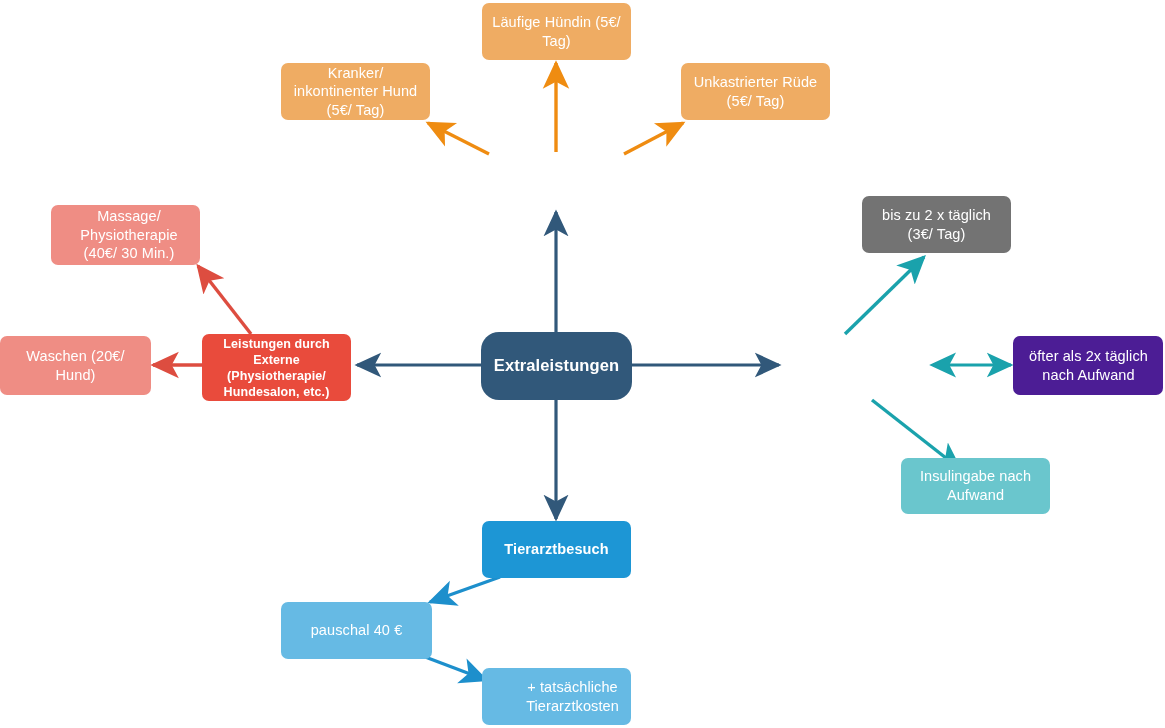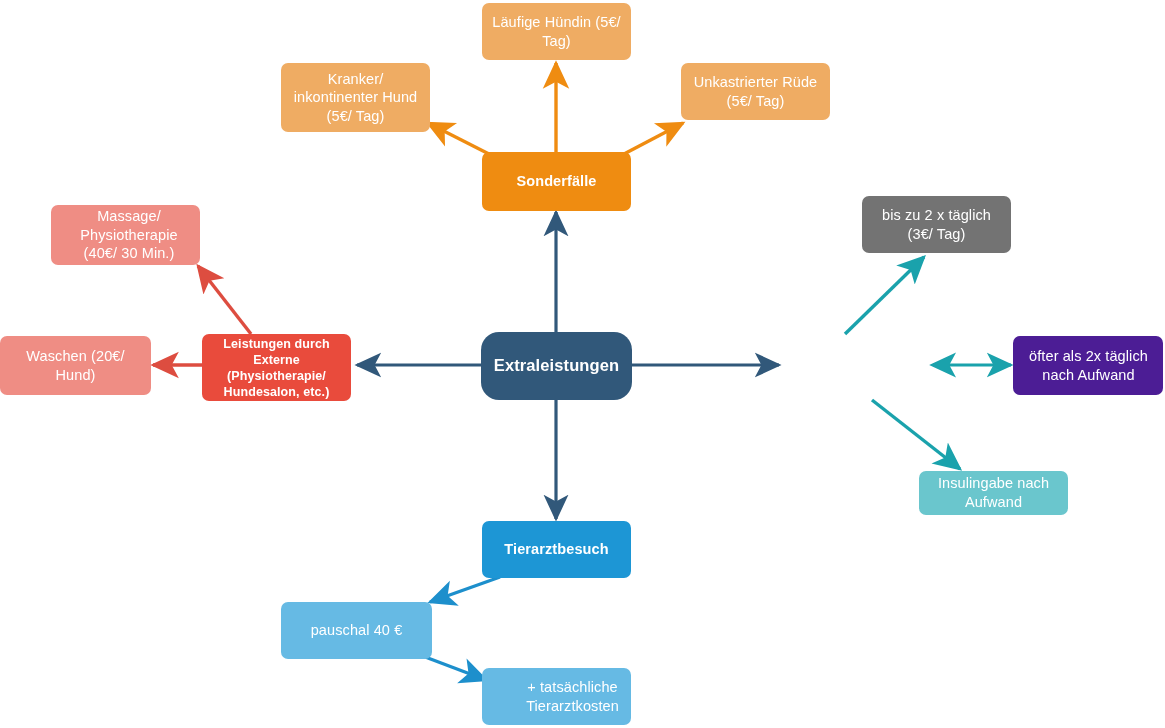--- a/index.html
+++ b/index.html
@@ -108,29 +108,26 @@
     <line x1="872" y1="400" x2="960" y2="469" stroke="#1aa2ac" stroke-width="3.4" marker-end="url(#ah-teal)"></line>
 
     <line x1="500" y1="577" x2="430" y2="602" stroke="#1d8fcc" stroke-width="3.4" marker-end="url(#ah-blue)"></line>
     <line x1="420" y1="655" x2="486" y2="680" stroke="#1d8fcc" stroke-width="3.4" marker-end="url(#ah-blue)"></line>
   </svg>
 
   <div class="node center" style="left:481px; top:332px; width:151px; height:68px; background:#31587a;border-radius:18px;">
     <span class="node-label">Extraleistungen</span>
   </div>
 
-  <div class="node hub" style="left:482px; top:152px; width:149px; height:59px; background:#ef8c11;">
-    <span class="node-label">Sonderfälle</span>
-  </div>
 
   <div class="node leaf" style="left:482px; top:3px; width:149px; height:57px; background:#efac63;">
     <span class="node-label">Läufige Hündin (5€/ Tag)</span>
   </div>
 
-  <div class="node leaf" style="left:281px; top:63px; width:149px; height:69px; background:#efac63;">
+  <div class="node leaf" style="left:281px; top:63px; width:149px; height:57px; background:#efac63;">
     <span class="node-label">Kranker/ inkontinenter Hund (5€/ Tag)</span>
   </div>
 
   <div class="node leaf" style="left:681px; top:63px; width:149px; height:57px; background:#efac63;">
     <span class="node-label">Unkastrierter Rüde (5€/ Tag)</span>
   </div>
 
   <div class="node hub" style="left:202px; top:334px; width:149px; height:67px; background:#e94b3c; font-size:12.5px;">
     <span class="node-label">Leistungen durch Externe (Physiotherapie/ Hundesalon, etc.)</span>
   </div>
@@ -145,21 +142,21 @@
 
 
   <div class="node leaf" style="left:862px; top:196px; width:149px; height:57px; background:#737373;">
     <span class="node-label">bis zu 2 x täglich (3€/ Tag)</span>
   </div>
 
   <div class="node leaf" style="left:1013px; top:336px; width:150px; height:59px; background:#4c1d95;padding-left:9px;">
     <span class="node-label">öfter als 2x täglich nach Aufwand</span>
   </div>
 
-  <div class="node leaf" style="left:901px; top:471px; width:149px; height:44px; background:#6ac6cd;margin-left:18px;">
+  <div class="node leaf" style="left:901px; top:458px; width:149px; height:56px; background:#6ac6cd;">
     <span class="node-label">Insulingabe nach Aufwand</span>
   </div>
 
   <div class="node hub" style="left:482px; top:521px; width:149px; height:57px; background:#1d96d5;">
     <span class="node-label">Tierarztbesuch</span>
   </div>
 
   <div class="node leaf" style="left:281px; top:602px; width:151px; height:57px; background:#66bae4;">
     <span class="node-label">pauschal 40 €</span>
   </div>

